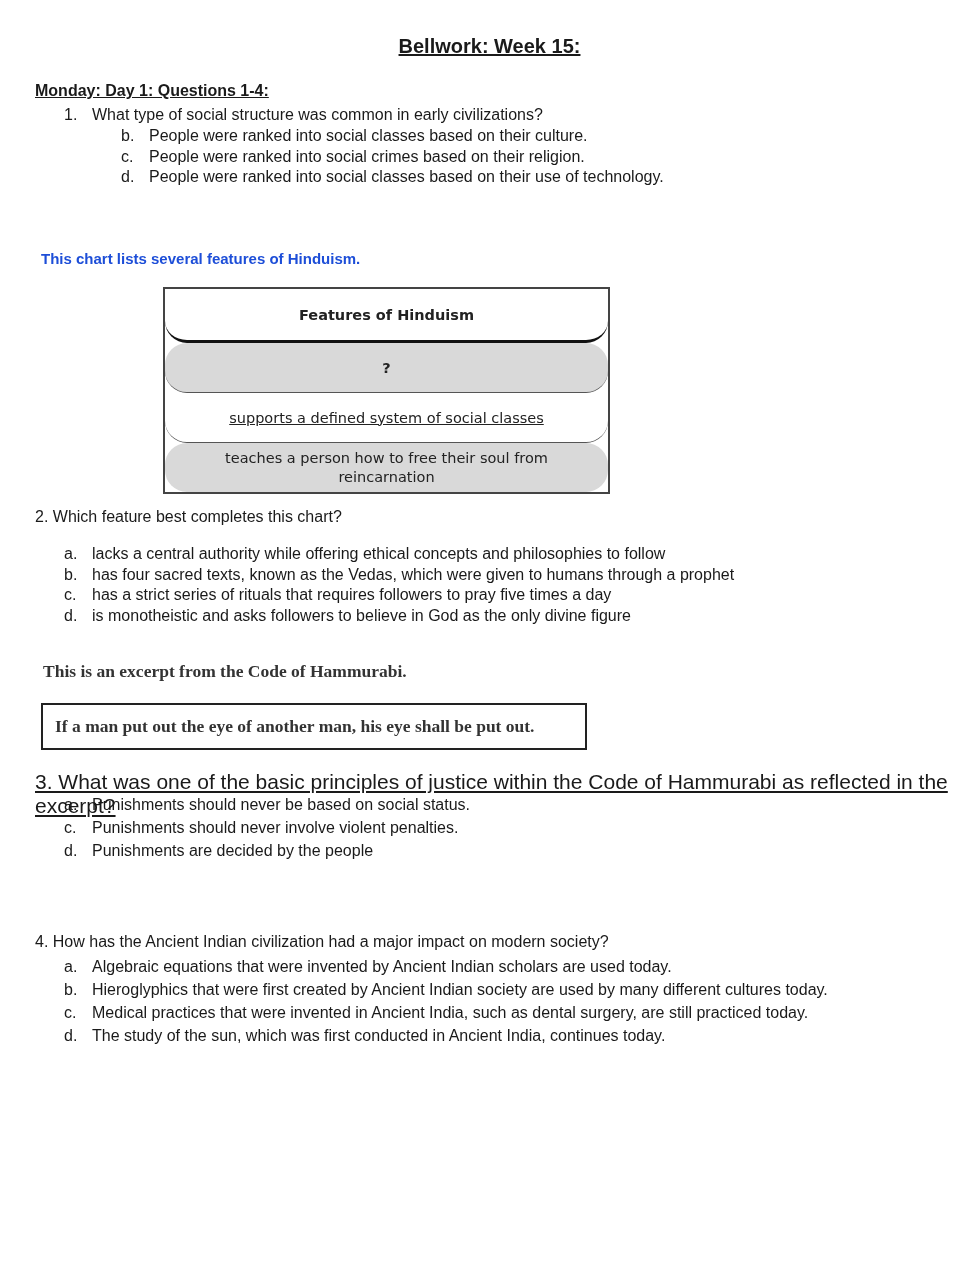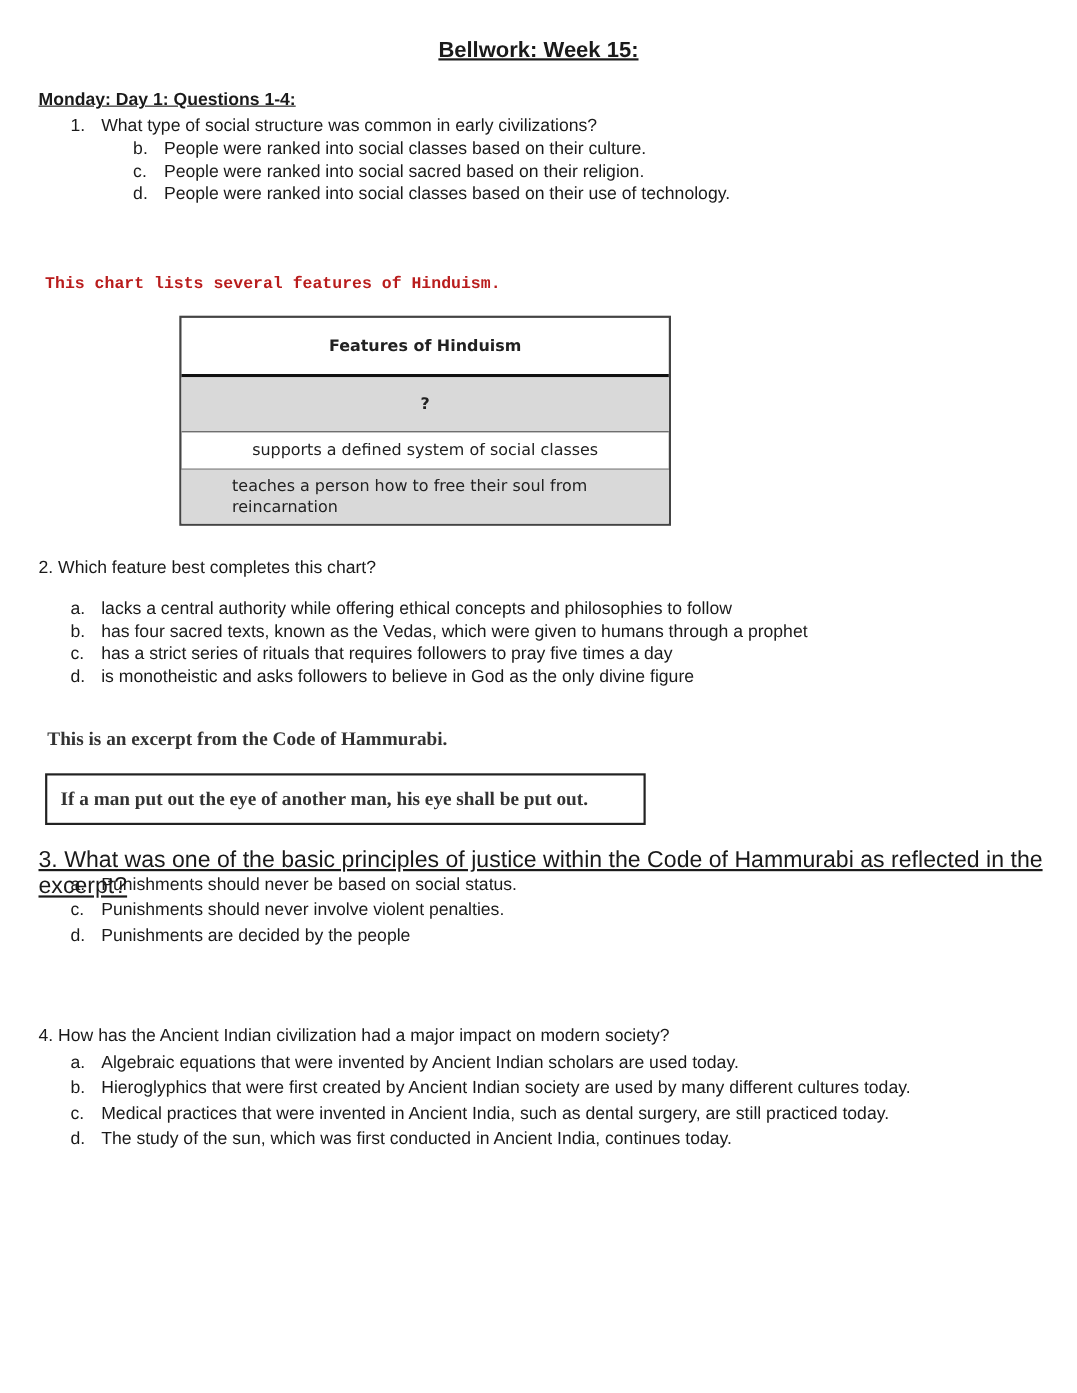--- a/index.html
+++ b/index.html
@@ -17,37 +17,37 @@
     }
     .q1 { left: 64px; top: 106px; font-size: 16px; }
     .q1 .num { display: inline-block; width: 28px; }
     .opt-list { position: absolute; font-size: 16px; }
     .opt { height: 20.5px; line-height: 20px; white-space: nowrap; }
     .opt .letter { display: inline-block; width: 28px; }
     .q1-opts { left: 121px; top: 126px; }
     .q1-opts .opt .letter { width: 28px; }
 
     .stim-hindu {
-      left: 41px; top: 250px; font-family: Liberation Mono, monospace;
-      font-weight: bold; font-size: 15px; color: #b91c1c;
+      left: 41px; top: 250px; font-family: Liberation Sans, sans-serif;
+      font-weight: bold; font-size: 15px; color: #1d4ed8;
     }
     .hindu-table {
       left: 163px; top: 287px; width: 447px; border: 2px solid #444;
       box-sizing: border-box; font-family: "DejaVu Sans", sans-serif; font-size: 14.5px;
       color: #222;
     }
     .hindu-table .row {
-      display: flex; align-items: center; justify-content: center; 
-      box-sizing: border-box; border-bottom: 1px solid #555;
+      display: flex; align-items: center; justify-content: center; text-align: center;
+      box-sizing: border-box; border-bottom: 1px solid #555; border-radius: 22px;
     }
     .hindu-table .row:last-child { border-bottom: none; }
     .hindu-table .hdr { height: 54px; font-weight: bold; border-bottom: 3px solid #111; }
     .hindu-table .gray { background: #d9d9d9; }
     .hindu-table .r1 { height: 50px; font-weight: bold; }
-    .hindu-table .r2 { height: 34px; }
+    .hindu-table .r2 { height: 50px; text-decoration: underline; }
     .hindu-table .r3 { height: 49px; line-height: 19px; padding: 0 46px; }
 
     .q2 { left: 35px; top: 508px; font-size: 16px; }
     .q2-opts { left: 64px; top: 528px; margin-top: 16px; }
 
     .stim-ham {
       left: 43px; top: 661px; font-family: "Liberation Serif", serif; font-weight: bold;
       font-size: 17.5px; color: #333;
     }
     .ham-box {
@@ -66,21 +66,21 @@
 <body>
 
 <div class="abs title">Bellwork: Week 15:</div>
 <div class="abs section">Monday: Day 1: Questions 1-4:</div>
 
 <div class="abs q1">
   <span class="num">1.</span><span>What type of social structure was common in early civilizations?</span>
 </div>
 <div class="opt-list q1-opts">
   <div class="opt"><span class="letter">b.</span><span>People were ranked into social classes based on their culture.</span></div>
-  <div class="opt"><span class="letter">c.</span><span>People were ranked into social sacred based on their religion.</span></div>
+  <div class="opt"><span class="letter">c.</span><span>People were ranked into social crimes based on their religion.</span></div>
   <div class="opt"><span class="letter">d.</span><span>People were ranked into social classes based on their use of technology.</span></div>
 </div>
 
 <div class="abs stim-hindu">This chart lists several features of Hinduism.</div>
 <div class="abs hindu-table">
   <div class="row hdr">Features of Hinduism</div>
   <div class="row gray r1">?</div>
   <div class="row r2">supports a defined system of social classes</div>
   <div class="row gray r3">teaches a person how to free their soul from reincarnation</div>
 </div>

